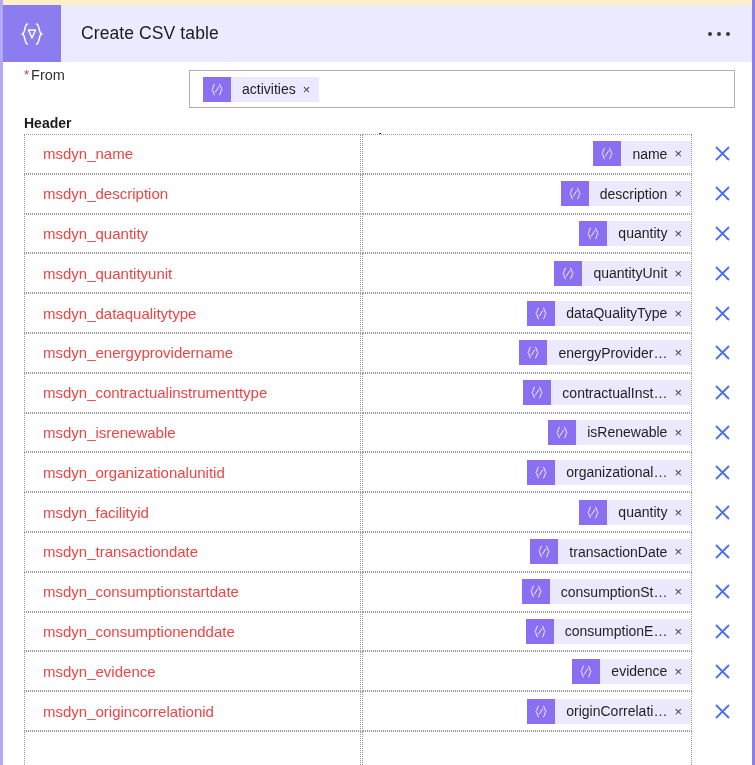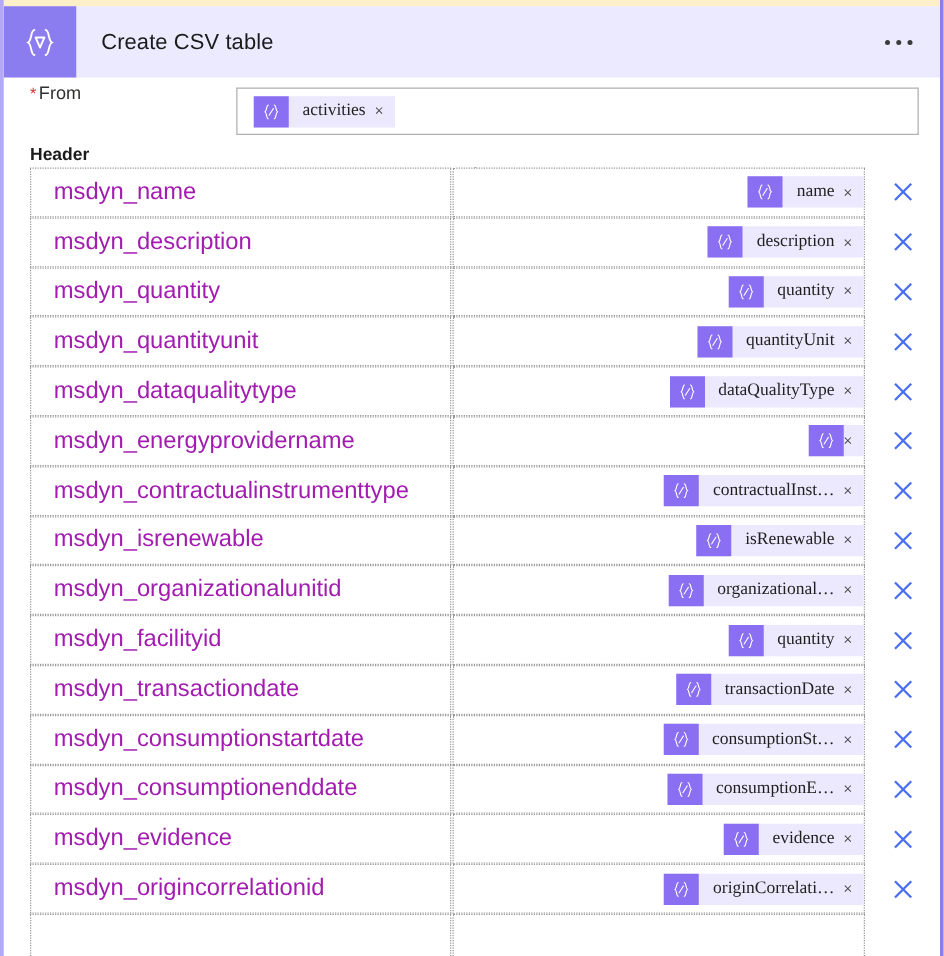--- a/index.html
+++ b/index.html
@@ -107,21 +107,20 @@
     padding-left: 13px;
   }
 
   
   .token {
     display: inline-flex;
     align-items: stretch;
     height: 25px;
     background: #ece8fd;
     max-width: 100%;
-    font-family: Liberation Serif, serif;
   }
   .token-icon {
     flex: 0 0 28px;
     width: 28px;
     background: #8b6ff2;
     display: flex;
     align-items: center;
     justify-content: center;
   }
   .token-icon svg { display: block; }
@@ -178,22 +177,22 @@
     border: 1px dotted #9a9a9a;
     background: #ffffff;
     display: flex;
     align-items: center;
     overflow: hidden;
   }
   .cell-header {
     flex: 0 0 337px;
     width: 337px;
     padding-left: 18px;
-    font-size: 19px;
-    color: #a21caf;
+    font-size: 15px;
+    color: #ef4444;
     white-space: nowrap;
   }
   .cell-value {
     flex: 0 0 330px;
     width: 330px;
     margin-left: 1px;
     padding-left: 17px;
     justify-content: flex-end;
   }
   .del {
@@ -367,20 +366,21 @@
         <div class="cell cell-header">msdyn_energyprovidername</div>
         <div class="cell cell-value">
           <span class="token">
             <span class="token-icon">
               <svg width="18" height="15" viewBox="0 0 18 15">
                 <path d="M6.6 2 C5 2 5.6 6.6 4 7.5 C5.6 8.4 5 13 6.6 13" fill="none" stroke="#ffffff" stroke-width="0.9" stroke-linecap="round"></path>
                 <path d="M11.4 2 C13 2 12.4 6.6 14 7.5 C12.4 8.4 13 13 11.4 13" fill="none" stroke="#ffffff" stroke-width="0.9" stroke-linecap="round"></path>
                 <line x1="7.3" y1="10.2" x2="10.7" y2="4.8" stroke="#ffffff" stroke-width="0.9" stroke-linecap="round"></line>
               </svg>
             </span>
+            <span class="token-text">energyProvider…</span>
             <span class="token-x">×</span>
           </span>
         </div>
         <div class="del">
           <svg width="17" height="17" viewBox="0 0 17 17">
             <line x1="2" y1="2" x2="15" y2="15" stroke="#4a6ef0" stroke-width="1.8"></line>
             <line x1="15" y1="2" x2="2" y2="15" stroke="#4a6ef0" stroke-width="1.8"></line>
           </svg>
         </div>
       </div>

